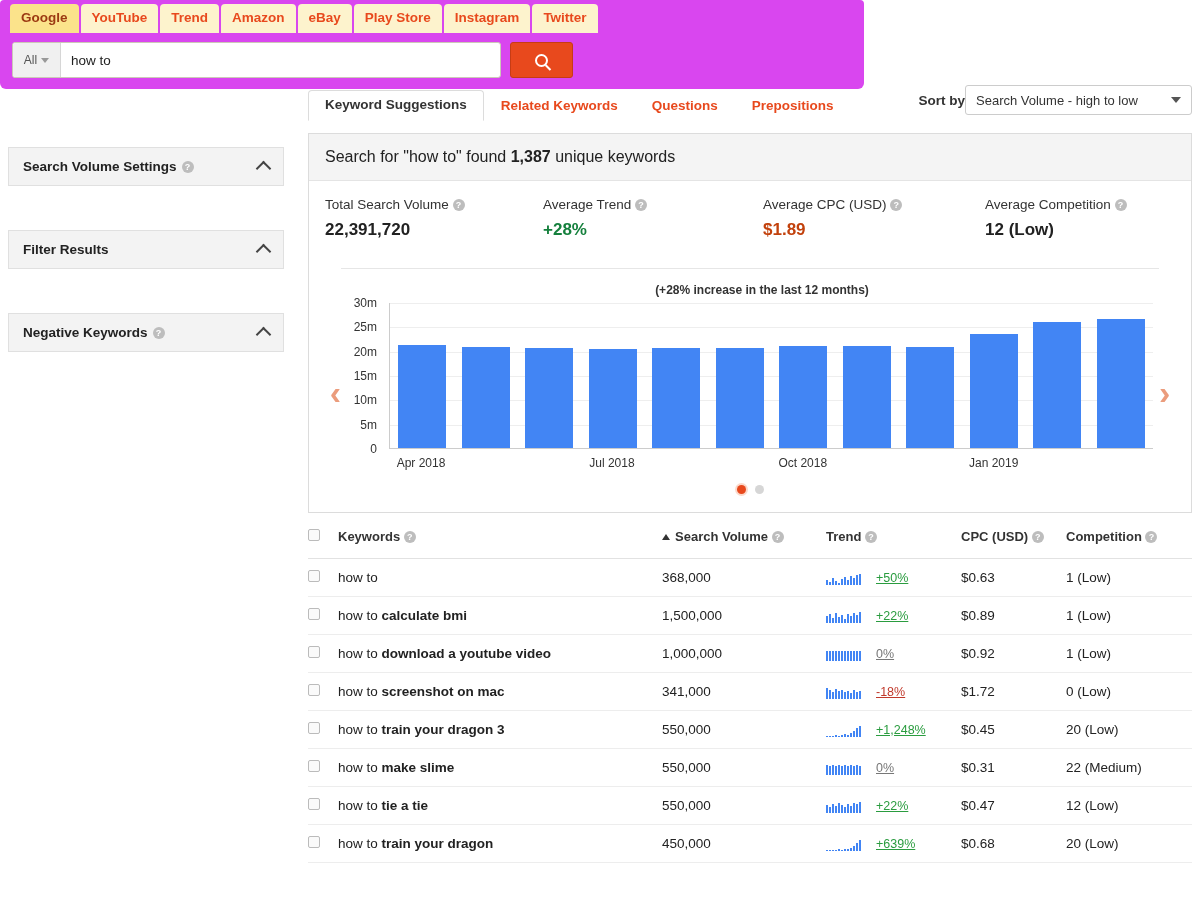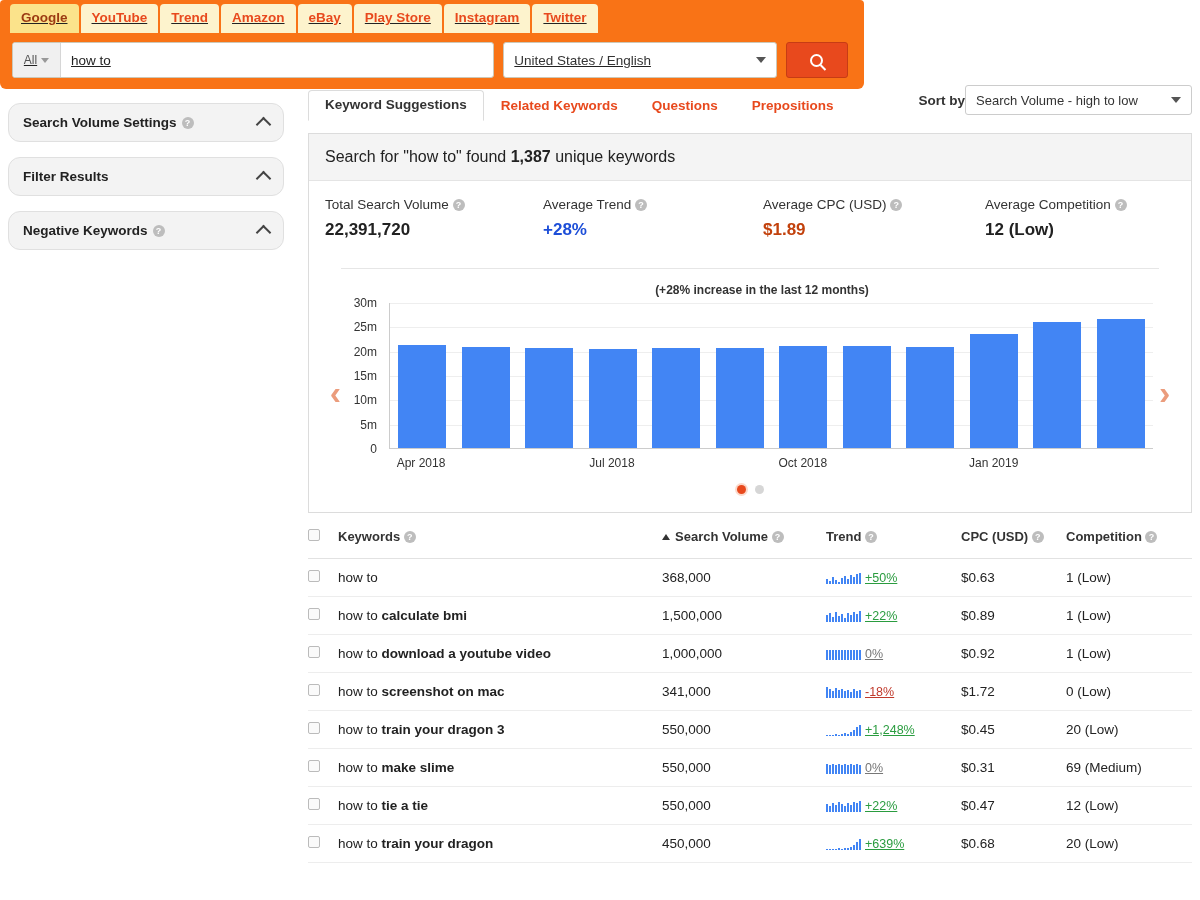--- a/index.html
+++ b/index.html
@@ -7,21 +7,21 @@
   body {
     width:1200px; height:900px;
     background:#ffffff;
     font-family:"Liberation Sans", sans-serif;
     font-size:13px;
     color:#222222;
     overflow:hidden;
   }
 
   
-  .topbar { width:864px; background:#f97316; border-radius:4px 4px 6px 6px; position:relative;text-decoration:underline; }
+  .topbar { width:864px; background:#d946ef; border-radius:4px 4px 6px 6px; position:relative; }
   .engine-tabs { display:flex; align-items:flex-end; height:33px; padding-left:10px; }
   .engine-tab {
     font-size:13.5px; font-weight:bold; color:#e8491d;
     background:#fdf3cd; padding:7px 11px 8px 11px;
     border-radius:4px 4px 0 0; margin-right:2px; line-height:14px;
     cursor:pointer; white-space:nowrap;
   }
   .engine-tab.active { background:#fbe38b; color:#9c3a12; }
 
   .search-row { display:flex; align-items:center; padding:9px 16px 11px 12px; }
@@ -52,23 +52,23 @@
     background:#e8491d; border:1px solid #c73c14; border-radius:3px;
     display:flex; align-items:center; justify-content:center; cursor:pointer;
   }
   .mag { position:relative; width:13px; height:13px; border:2px solid #fff; border-radius:50%; }
   .mag::after { content:""; position:absolute; width:2px; height:7px; background:#fff; right:-3px; bottom:-6px; transform:rotate(-45deg); }
 
   
   .layout { display:flex; padding:14px 8px 0 8px; gap:0; }
   .sidebar { width:276px; flex:0 0 276px; padding-left:0; }
   .panel-card {
-    background:#f3f3f3; border:1px solid #e0e0e0; border-radius:12px;
+    background:#f3f3f3; border:1px solid #e0e0e0; border-radius:0;
     height:39px; display:flex; align-items:center; justify-content:space-between;
-    padding:0 14px; margin-bottom:15px; cursor:pointer;
+    padding:0 14px; margin-bottom:15px; cursor:pointer;margin-top:44px;
   }
   .panel-title { font-size:13.5px; font-weight:bold; color:#222; display:flex; align-items:center; gap:5px; }
   .chev-up { width:11px; height:11px; border-left:2px solid #444; border-top:2px solid #444; transform:rotate(45deg); margin-top:4px; }
 
   .help {
     display:inline-block; width:12px; height:12px; border-radius:50%;
     background:#bdbdbd; color:#fff; font-size:9px; line-height:12px;
     text-align:center; font-weight:bold; vertical-align:1px;
   }
 
@@ -140,21 +140,21 @@
   .col-check { width:30px; }
   .col-kw   { width:324px; }
   .col-sv   { width:164px; }
   .col-trend{ width:135px; }
   .col-cpc  { width:105px; }
   .col-comp { width:auto; }
   .cbx { width:12px; height:12px; border:1px solid #bbb; background:#fafafa; border-radius:2px; display:inline-block; cursor:pointer; }
   .kw-base { font-weight:normal; }
   .kw-bold { font-weight:bold; }
   .sort-arrow { display:inline-block; width:0;height:0;border-left:4px solid transparent;border-right:4px solid transparent;border-bottom:6px solid #333; margin-right:5px; vertical-align:1px; }
-  .trend-cell { display:flex; align-items:flex-start; gap:4px; }
+  .trend-cell { display:flex; align-items:flex-end; gap:15px; }
   .spark { display:flex; align-items:flex-end; gap:1px; height:13px; }
   .spark i { display:block; width:2px; background:#4285f4; }
   .tpct { font-size:12.5px; text-decoration:underline; white-space:nowrap; }
   .tpct.up { color:#2a9c3f; }
   .tpct.down { color:#c0392b; }
   .tpct.flat { color:#777; }
 </style>
 </head>
 <body>
 
@@ -170,24 +170,20 @@
       <div class="engine-tab">Twitter</div>
     </div>
   <div class="search-row">
     <div class="search-field">
       <div class="all-select">
         <span>All</span>
         <span class="caret-small"></span>
       </div>
       <input class="kw-input" type="text" value="how to" style="">
     </div>
-    <div class="locale-select">
-      <span>United States / English</span>
-      <span class="caret-dark"></span>
-    </div>
     <div class="search-btn">
       <span class="mag"></span>
     </div>
   </div>
 </div>
 
 <div class="layout">
 
   <div class="sidebar" id="sidebar">
       <div class="panel-card">
@@ -240,21 +236,21 @@
           <div class="stat">
      <div class="stat-label">
        <span>Total Search Volume</span> <span class="help">?</span>
      </div>
      <div class="stat-value" style="color:#222222">22,391,720</div>
    </div>
           <div class="stat">
      <div class="stat-label">
        <span>Average Trend</span> <span class="help">?</span>
      </div>
-     <div class="stat-value" style="color:#1d4ed8">+28%</div>
+     <div class="stat-value" style="color:#15803d">+28%</div>
    </div>
           <div class="stat">
      <div class="stat-label">
        <span>Average CPC (USD)</span> <span class="help">?</span>
      </div>
      <div class="stat-value" style="color:#c2410c">$1.89</div>
    </div>
           <div class="stat">
      <div class="stat-label">
        <span>Average Competition</span> <span class="help">?</span>
@@ -488,21 +484,21 @@
                   <i style="height:9px"></i>
                   <i style="height:10px"></i>
                   <i style="height:9px"></i>
                   <i style="height:10px"></i>
                   <i style="height:9px"></i>
                 </span>
         <span class="tpct flat">0%</span>
       </div>
     </td>
     <td class="col-cpc">$0.31</td>
-    <td class="col-comp">69 (Medium)</td>
+    <td class="col-comp">22 (Medium)</td>
   </tr>
           <tr>
     <td class="col-check"><span class="cbx"></span></td>
     <td class="col-kw"><span class="kw-base">how to </span><span class="kw-bold">tie a tie</span></td>
     <td class="col-sv">550,000</td>
     <td class="col-trend">
       <div class="trend-cell">
         <span class="spark">
                   <i style="height:8px"></i>
                   <i style="height:6px"></i>

